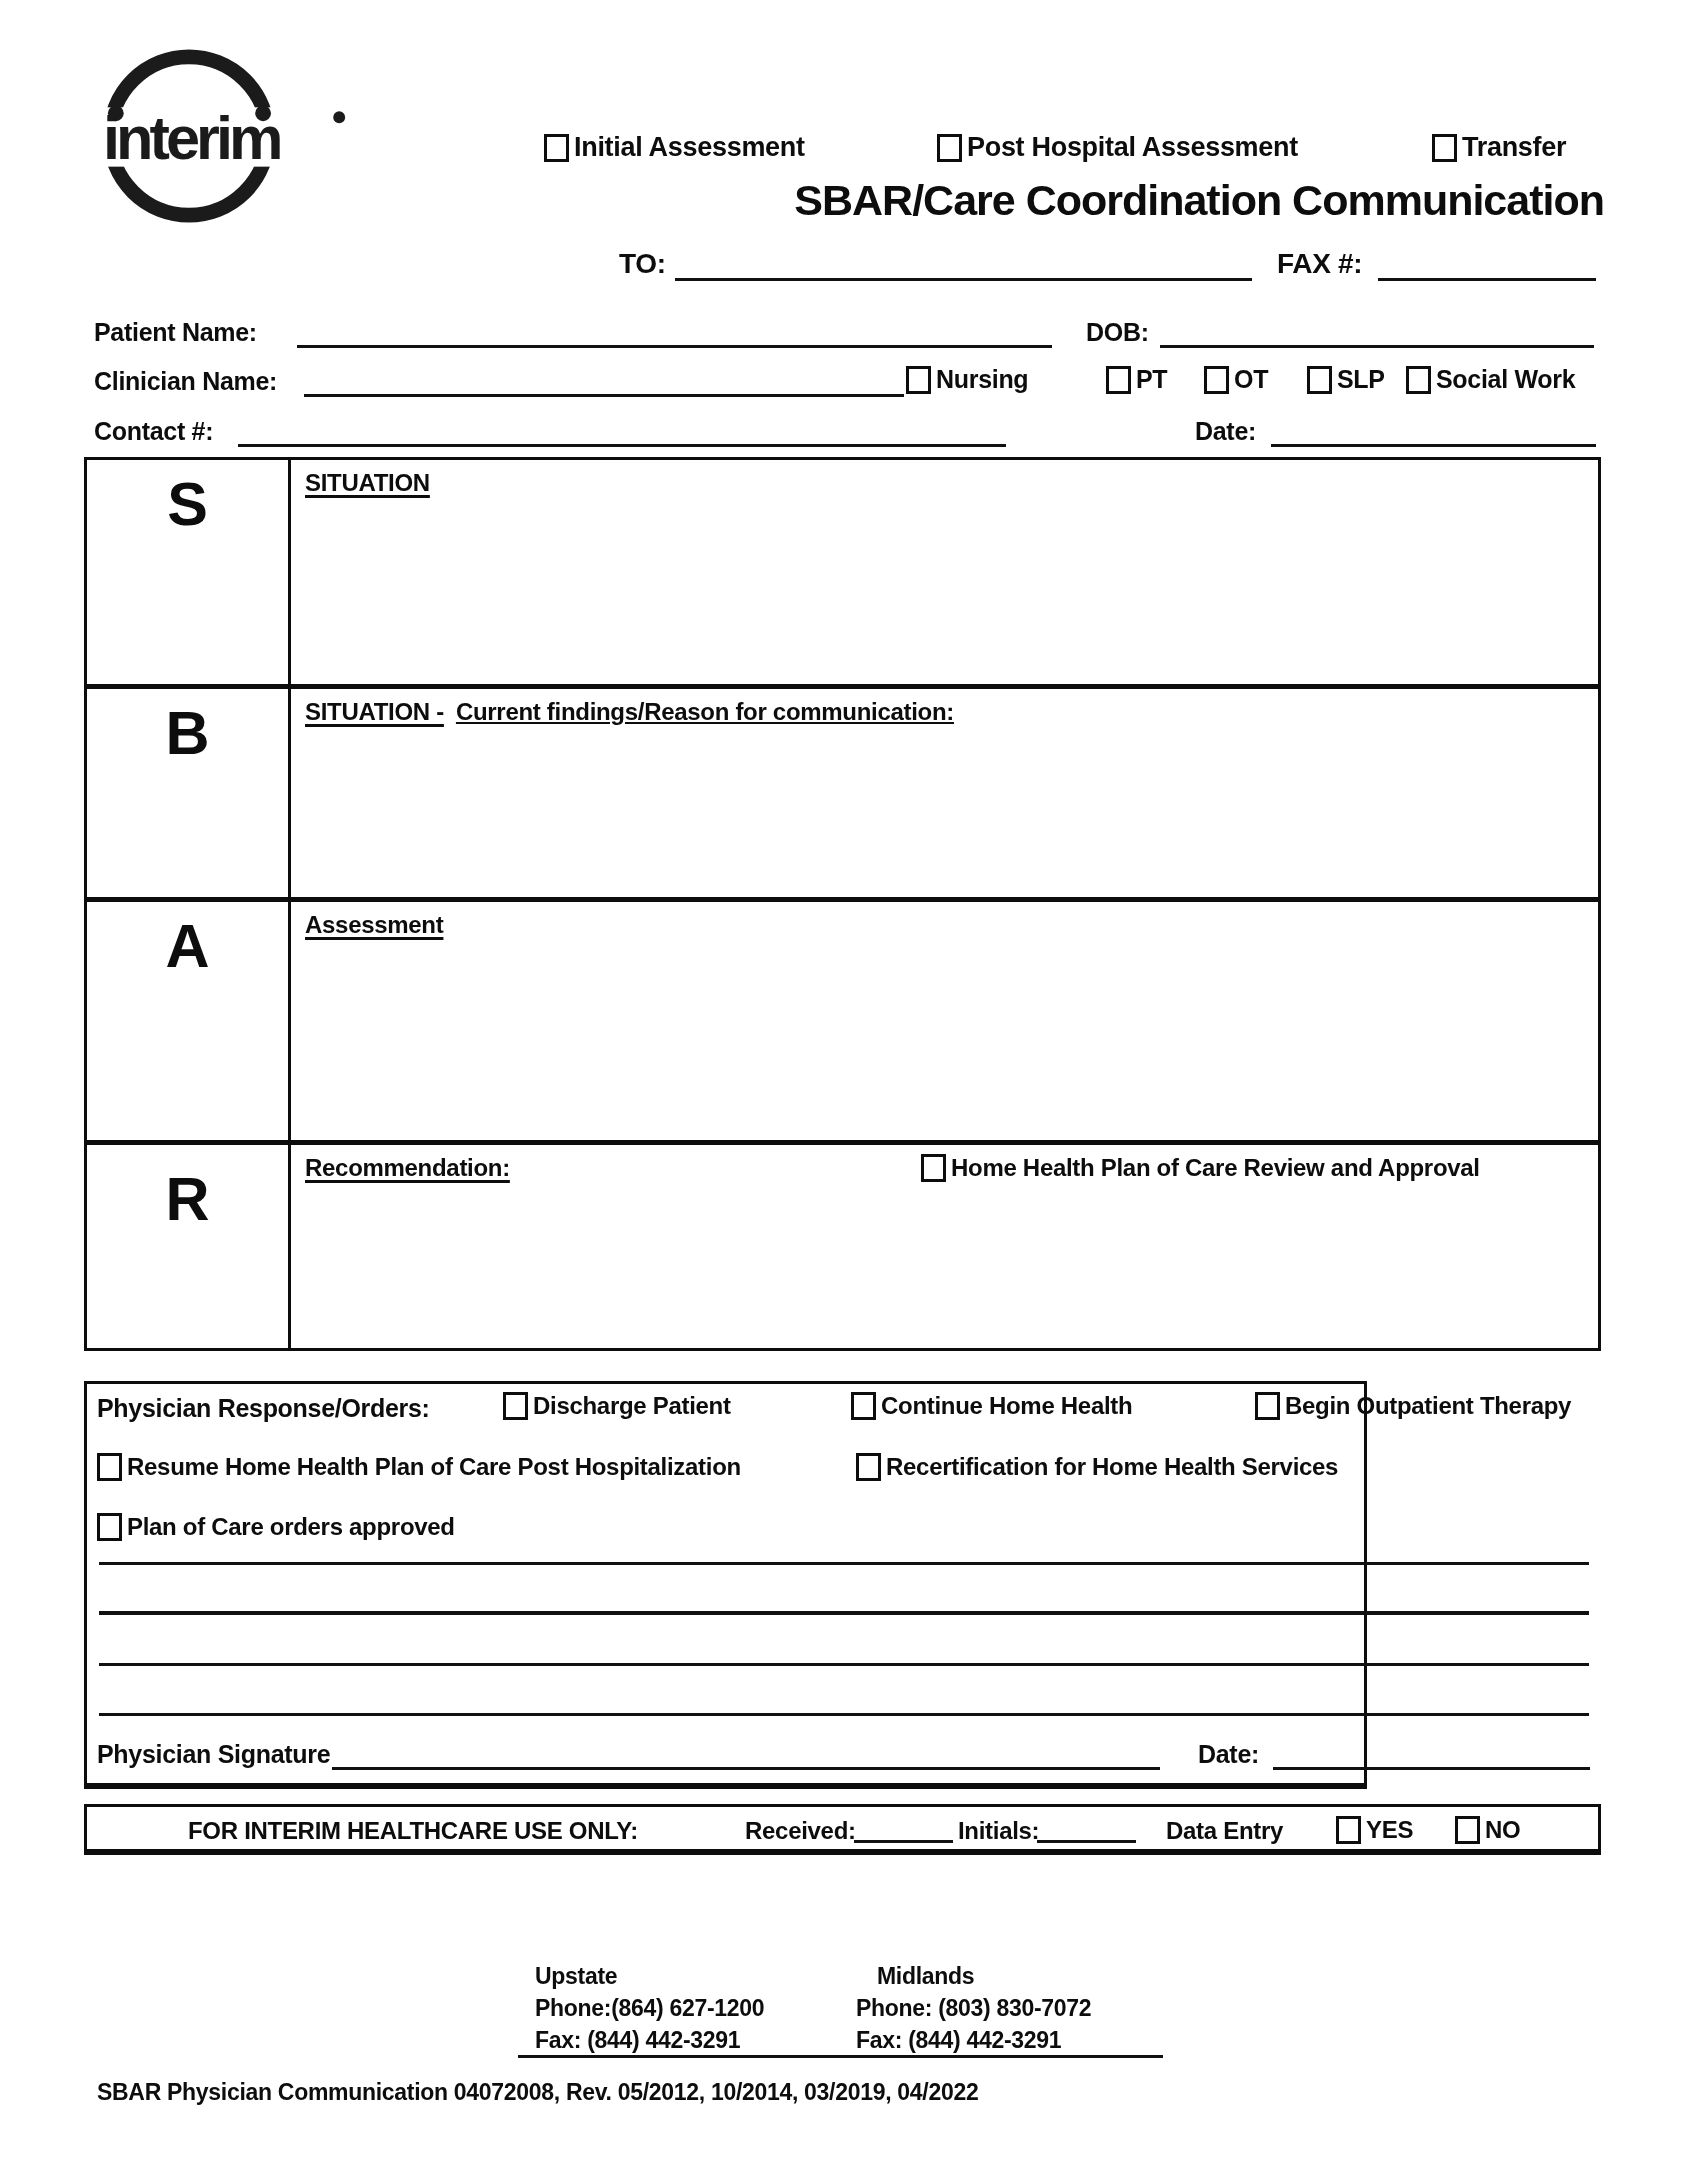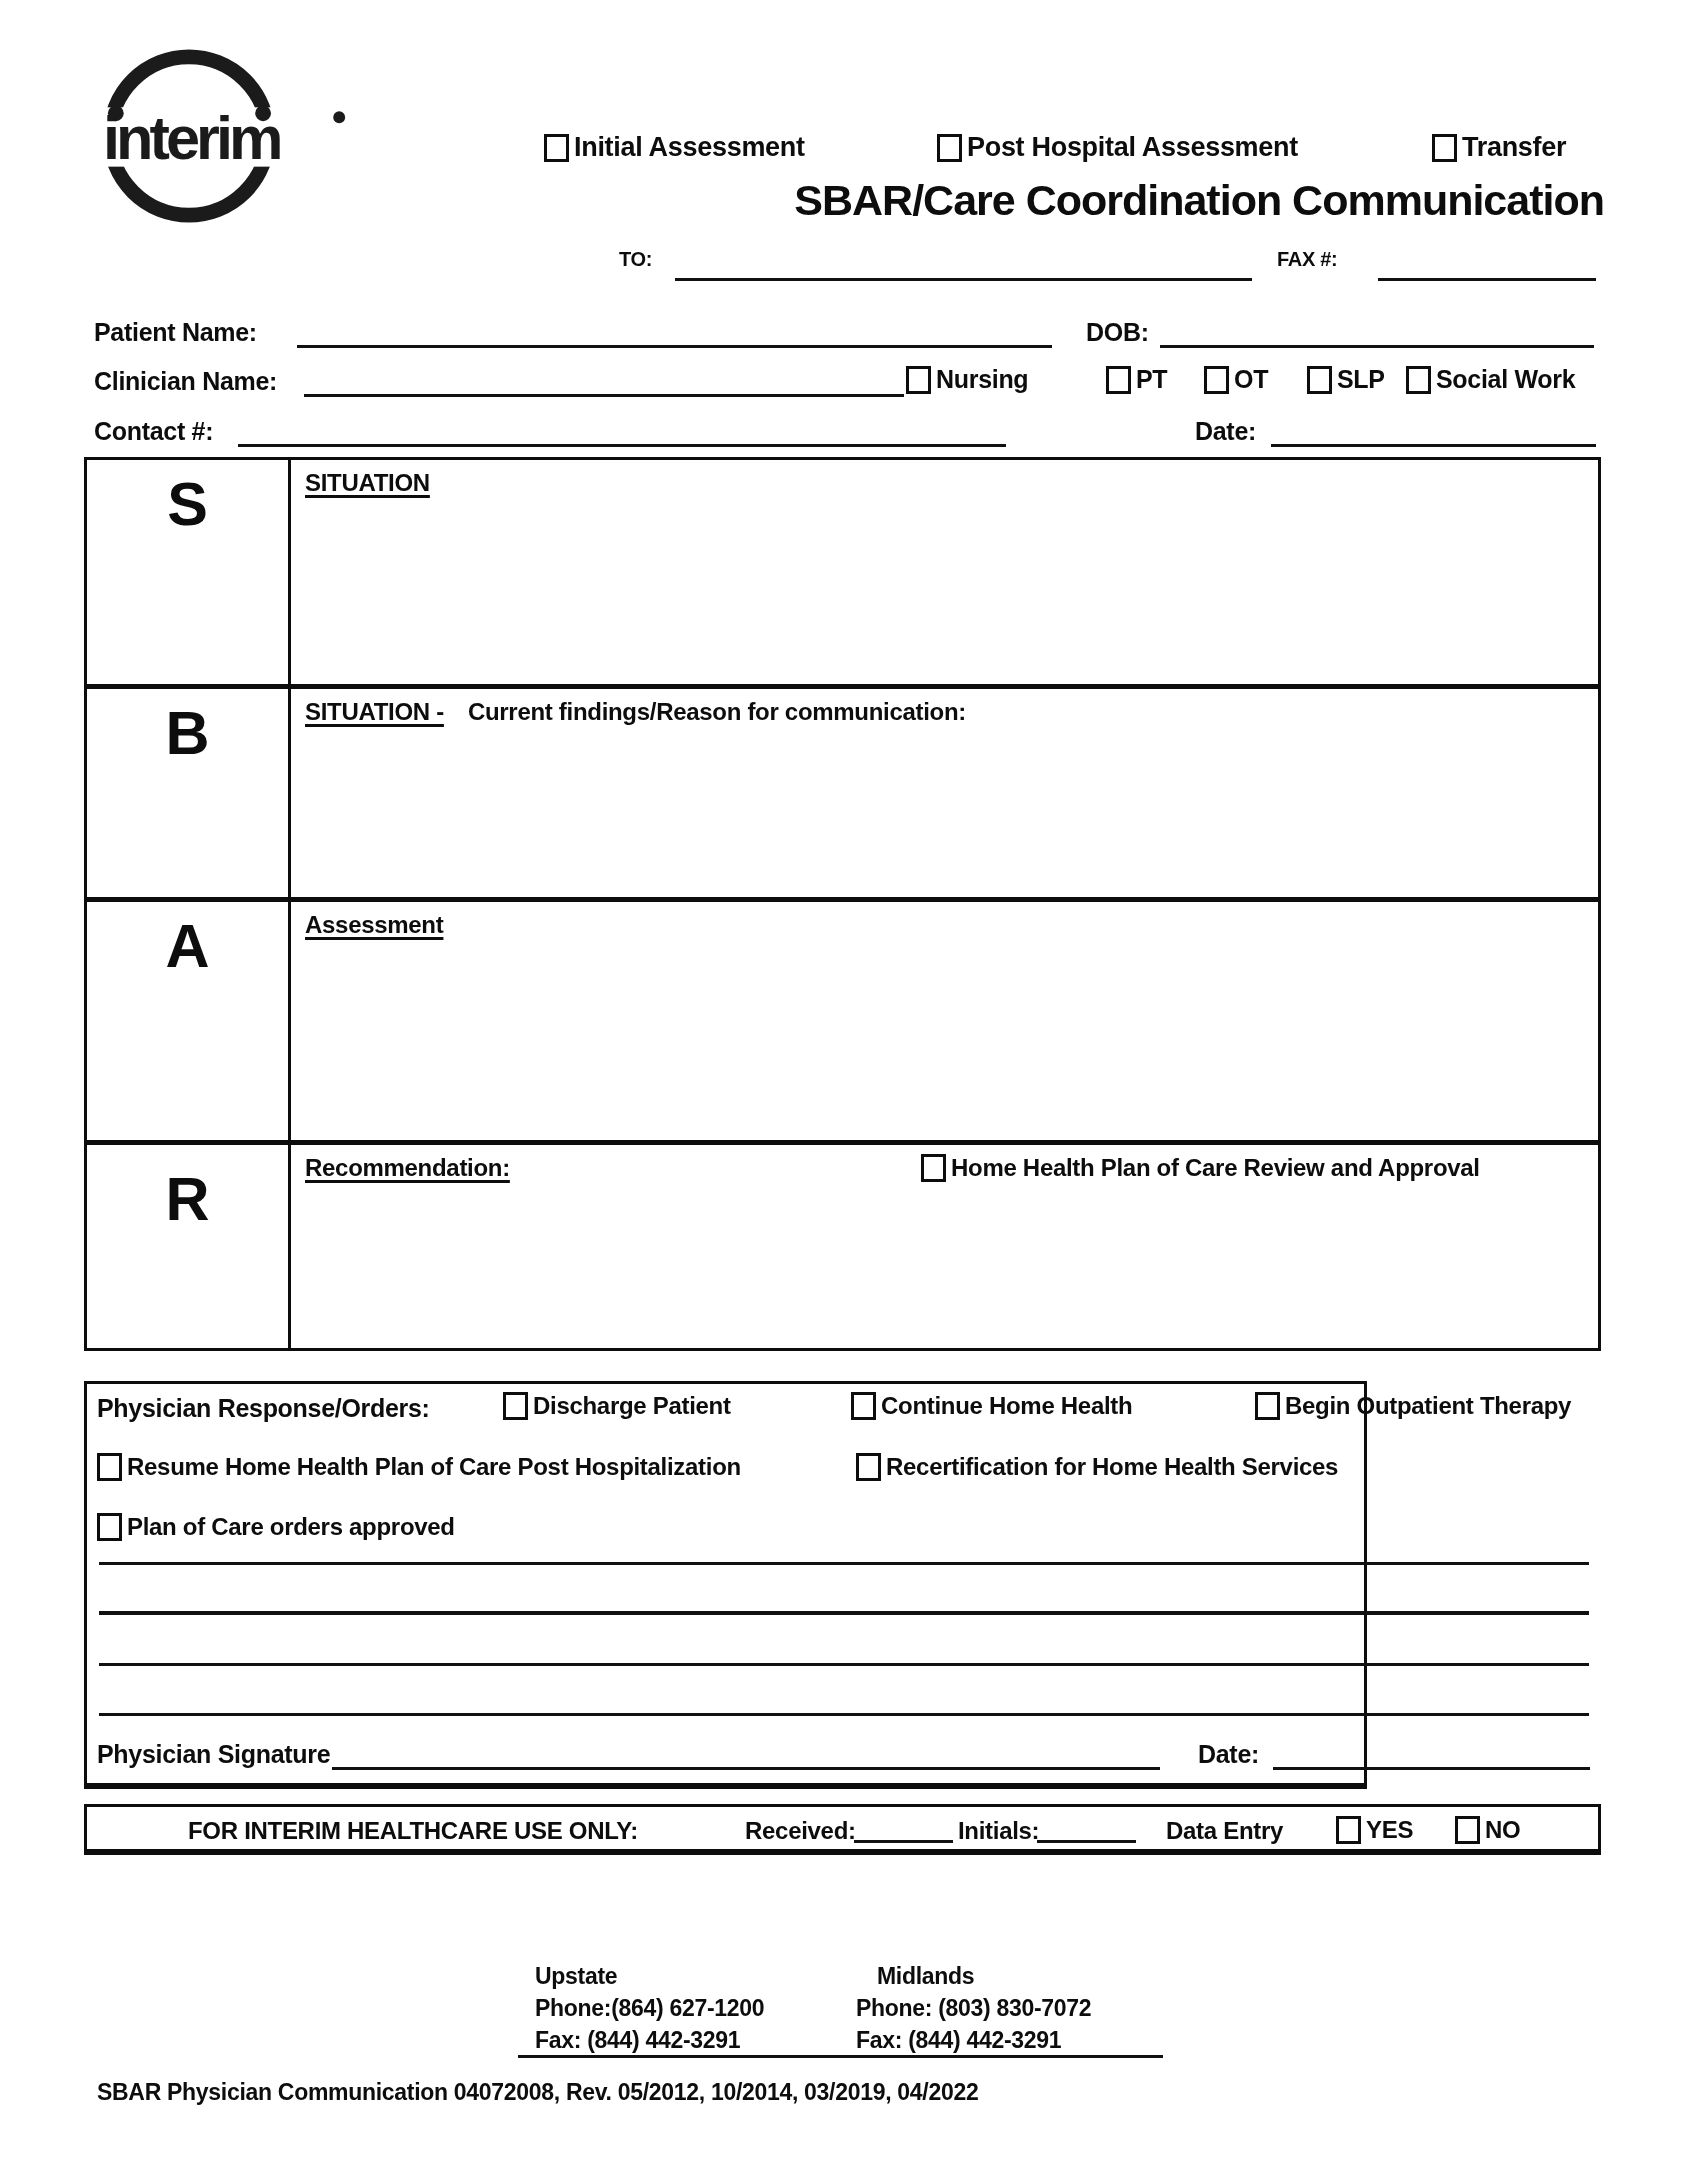--- a/index.html
+++ b/index.html
@@ -22,27 +22,27 @@
   .logotext { font:700 62px "Liberation Sans","DejaVu Sans",sans-serif; letter-spacing:-4px; fill:#1b1b1b; }
   
   .sbar { border:3px solid #0d0d0d; display:flex; flex-direction:column; }
   .sbar-row { display:flex; }
   .sbar-row + .sbar-row { border-top:5px solid #0d0d0d; }
   .sbar-letter {
     width:204px; flex:0 0 204px; border-right:3px solid #0d0d0d;
     font-size:61px; line-height:1; text-align:center; padding-top:14px;
   }
   .sbar-content { flex:1 1 auto; position:relative; padding:9px 14px; font-size:24px; }
-  .heading-suffix { margin-left:24px; }
+  .heading-suffix { margin-left:12px;text-decoration:underline; }
   
   .phys-box { border:3px solid #0d0d0d; border-bottom:6px solid #0d0d0d; }
   .office-box { border:3px solid #0d0d0d; border-bottom:6px solid #0d0d0d; }
   
   .f40 { font-size:43px; letter-spacing:-1px; }
-  .f28 { font-size:20px; }
+  .f28 { font-size:28px; }
   .f27 { font-size:27px; }
   .f25 { font-size:25px; }
   .f24 { font-size:24px; }
   .f23 { font-size:23px; }
 </style>
 </head>
 <body>
 
 <div class="page">
 

